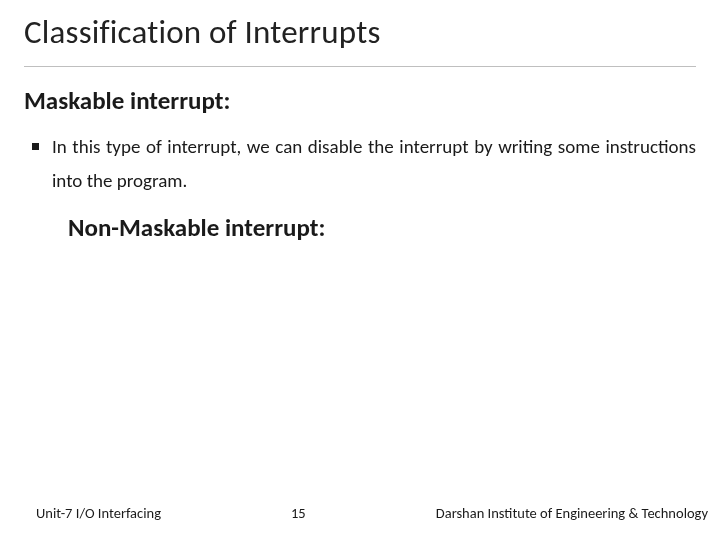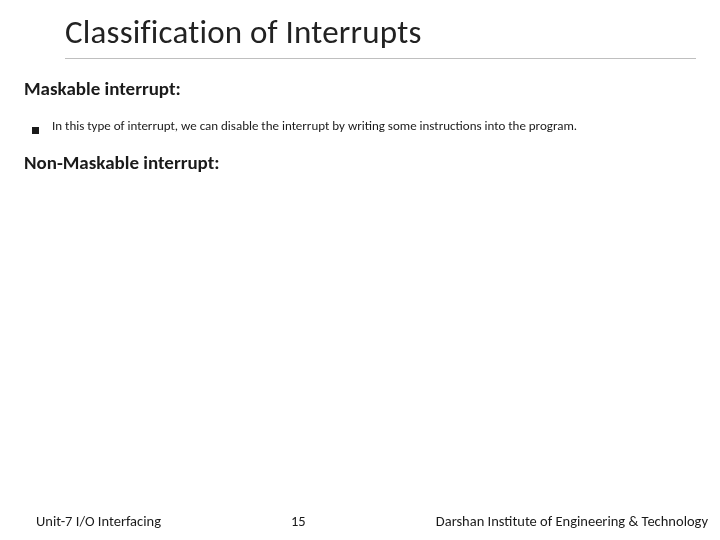--- a/index.html
+++ b/index.html
@@ -13,40 +13,39 @@
   .slide {
     width: 720px;
     height: 540px;
     padding: 12px 24px 0 24px;
     position: relative;
   }
   .title {
     font-size: 33px;
     font-weight: 400;
     color: #222;
-    padding-bottom: 6px;
+    padding-bottom: 14px;
     border-bottom: 1px solid #bfbfbf;
     margin-bottom: 18px;
     letter-spacing: 0.2px;
-    margin-left: 41px;
   }
   .subhead {
-    font-size: 19px;
+    font-size: 25px;
     font-weight: 700;
     color: #1a1a1a;
     margin-bottom: 14px;
   }
   ul.bullets {
     list-style: none;
     padding-left: 6px;
   }
   ul.bullets li {
     position: relative;
     padding-left: 22px;
-    font-size: 13px;
+    font-size: 19px;
     line-height: 1.8;
     margin-bottom: 14px;
     text-align: justify;
     color: #1a1a1a;
   }
   ul.bullets li::before {
     content: "";
     position: absolute;
     left: 2px;
     top: 13px;
@@ -61,39 +60,39 @@
     left: 12px;
     bottom: 10px;
     width: 720px;
     padding: 0 24px;
     display: flex;
     align-items: center;
     justify-content: space-between;
     font-size: 14.5px;
     color: #1a1a1a;
   }
-  .footer .mid { flex: 0 0 auto; margin: 0 12px; }
+  .footer .mid { flex: 0 0 auto; margin: 8px 12px; }
   .footer .right { text-align: center; }
   .sp { display: inline; }
 </style>
 </head>
 <body>
 
 <div class="slide">
 
   <h1 class="title">Classification of Interrupts</h1>
 
   <h2 class="subhead">Maskable interrupt:</h2>
   <ul class="bullets">
     <li>
       <span class="sp">In this type of interrupt, we can disable the interrupt by writing some instructions into the program.</span>
     </li>
   </ul>
 
-  <h2 class="subhead" style="margin-top:6px;">Non-Maskable interrupt:</h2>
+  <h2 class="subhead" style="margin-top:6px;margin-left:44px;">Non-Maskable interrupt:</h2>
 
   <div class="footer">
     <span>Unit-7 I/O Interfacing</span>
     <span class="mid">15</span>
     <span class="right">Darshan Institute of Engineering &amp; Technology</span>
   </div>
 
 </div>
 
 </body></html>

